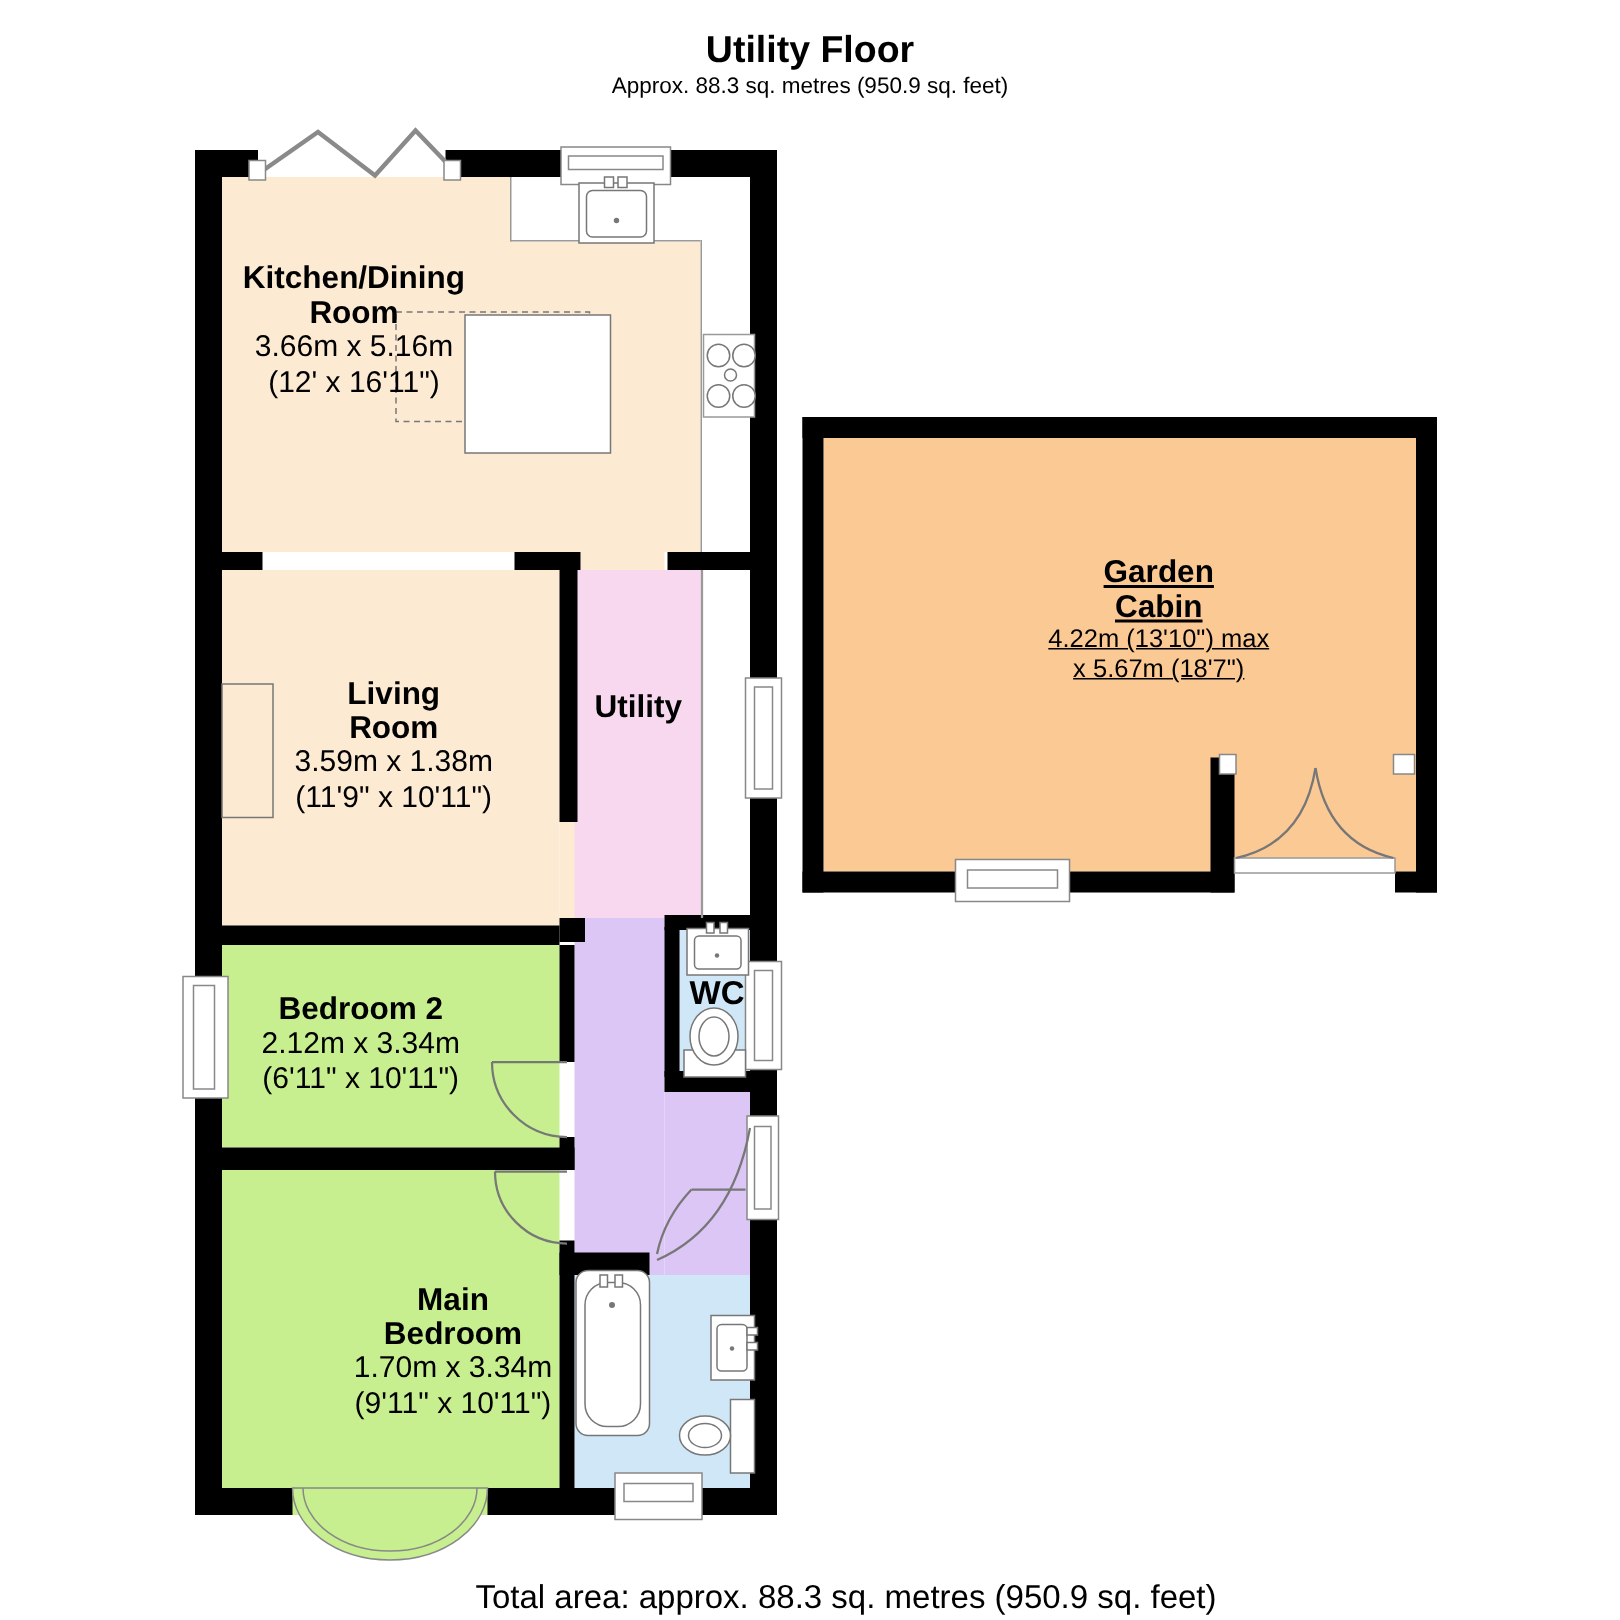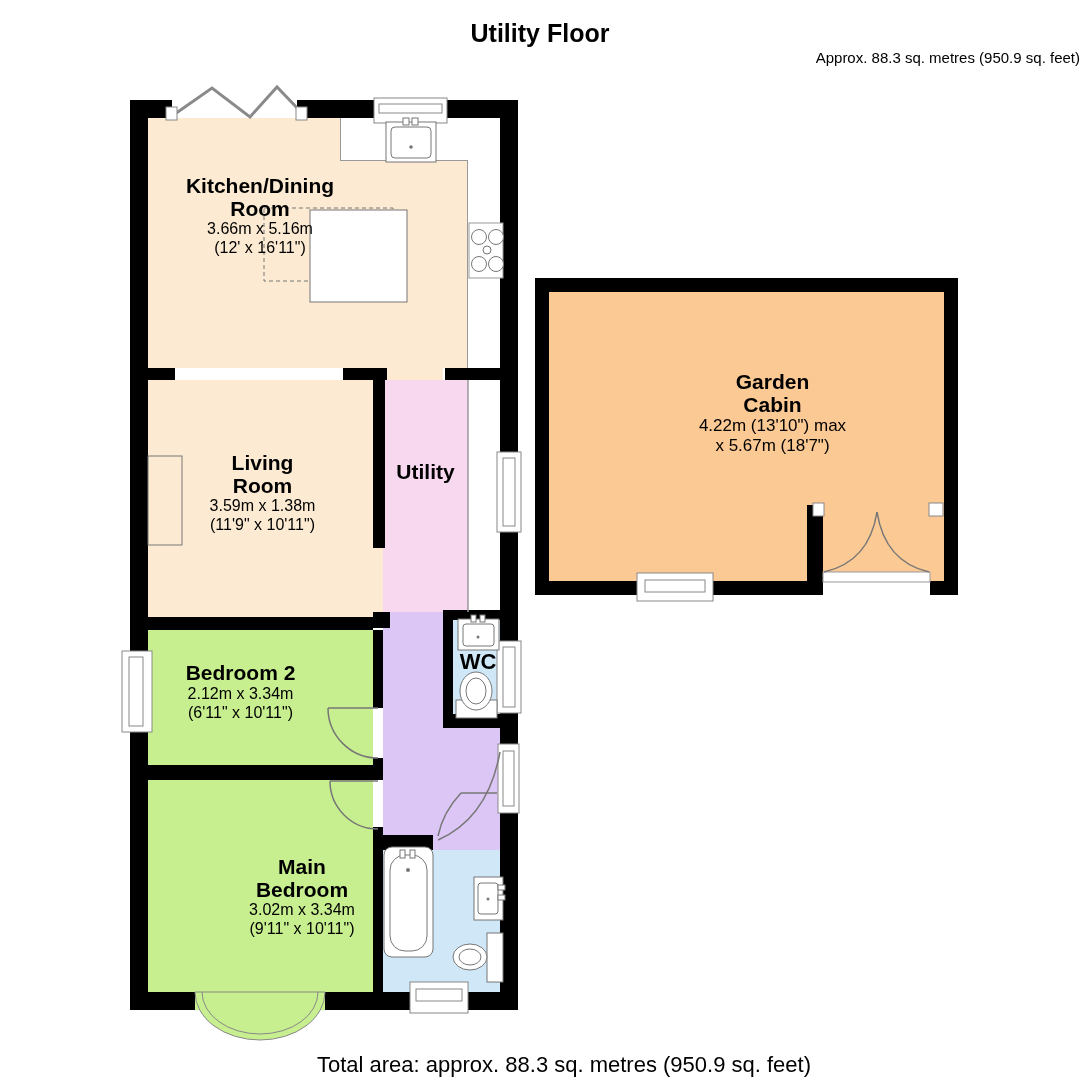--- a/index.html
+++ b/index.html
@@ -4,25 +4,25 @@
 <style>
   html,body{margin:0;padding:0;background:#ffffff;}
   .canvas{position:relative;width:1080px;height:1080px;background:#ffffff;overflow:hidden;
           font-family:"Liberation Sans", sans-serif;color:#000;}
   .fill{position:absolute;}
   .wall{position:absolute;background:var(--wall,#000);}
   .overlay{position:absolute;left:0;top:0;pointer-events:none;}
   .label{position:absolute;text-align:center;line-height:1.08;}
   .rname{font-weight:bold;font-size:21px;}
   .rname-lg{font-weight:bold;font-size:22px;}
-  .rdims{font-size:16px;line-height:1.18;}
+  .rdims{font-size:20px;line-height:1.18;}
   .rdims-lg{font-size:17px;line-height:1.18;}
   .title{position:absolute;left:0;top:19px;width:1080px;text-align:center;
          font-size:25px;font-weight:bold;}
-  .subtitle{position:absolute;left:0;top:49px;width:1080px;text-align:right;font-size:15px;}
+  .subtitle{position:absolute;left:0;top:49px;width:1080px;text-align:center;font-size:15px;}
   .footer{position:absolute;left:0;top:1052px;width:1080px;text-align:center;font-size:22px;padding-left:24px;}
   .counter{position:absolute;background:#fff;}
 </style>
 </head>
 <body>
 
 <div class="canvas">
 
   <div class="fill" style="left:148px;top:118px;width:355px;height:250px;background:var(--kitchen-living);"></div>
   <div class="counter" style="left:340px;top:118px;width:163px;height:42px;border-left:1px solid #999;border-bottom:1px solid #999;"></div>
@@ -190,56 +190,56 @@
       <rect x="813" y="503" width="11" height="13" fill="#fff" stroke="#888"></rect>
       <rect x="929" y="503" width="14" height="13" fill="#fff" stroke="#888"></rect>
       <path d="M 824,572 Q 869,562 877,512" fill="var(--cabin)" stroke="#777" stroke-width="1.5"></path>
       <path d="M 929,572 Q 885,562 877,512" fill="var(--cabin)" stroke="#777" stroke-width="1.5"></path>
     </g>
   </svg>
 
   <div class="title">Utility Floor</div>
   <div class="subtitle">Approx. 88.3 sq. metres (950.9 sq. feet)</div>
 
-  <div class="label" style="left:150px;top:175px;width:220px;">
+  <div class="label" style="left:126px;top:175px;width:220px;">
     <div class="rname">Kitchen/Dining</div>
     <div class="rname">Room</div>
     <div class="rdims">3.66m x 5.16m</div>
     <div class="rdims">(12' x 16'11")</div>
   </div>
 
   <div class="label" style="left:150px;top:452px;width:225px;">
     <div class="rname">Living</div>
     <div class="rname">Room</div>
     <div class="rdims">3.59m x 1.38m</div>
     <div class="rdims">(11'9" x 10'11")</div>
   </div>
 
   <div class="label" style="left:383px;top:461px;width:85px;">
     <div class="rname">Utility</div>
   </div>
 
-  <div class="label" style="left:549px;top:371px;width:447px;">
+  <div class="label" style="left:549px;top:371px;width:447px;text-decoration:underline;">
     <div class="rname">Garden</div>
     <div class="rname">Cabin</div>
     <div class="rdims-lg">4.22m (13'10") max</div>
     <div class="rdims-lg">x 5.67m (18'7")</div>
   </div>
 
   <div class="label" style="left:123px;top:662px;width:235px;">
     <div class="rname">Bedroom 2</div>
     <div class="rdims">2.12m x 3.34m</div>
     <div class="rdims">(6'11" x 10'11")</div>
   </div>
 
   <div class="label" style="left:450px;top:650px;width:56px;">
     <div class="rname-lg">WC</div>
   </div>
 
   <div class="label" style="left:148px;top:856px;width:230px;margin-left:39px;">
     <div class="rname">Main</div>
     <div class="rname">Bedroom</div>
-    <div class="rdims">3.02m x 3.34m</div>
+    <div class="rdims">1.70m x 3.34m</div>
     <div class="rdims">(9'11" x 10'11")</div>
   </div>
 
   <div class="footer">Total area: approx. 88.3 sq. metres (950.9 sq. feet)</div>
 </div>
 
 </body></html>

